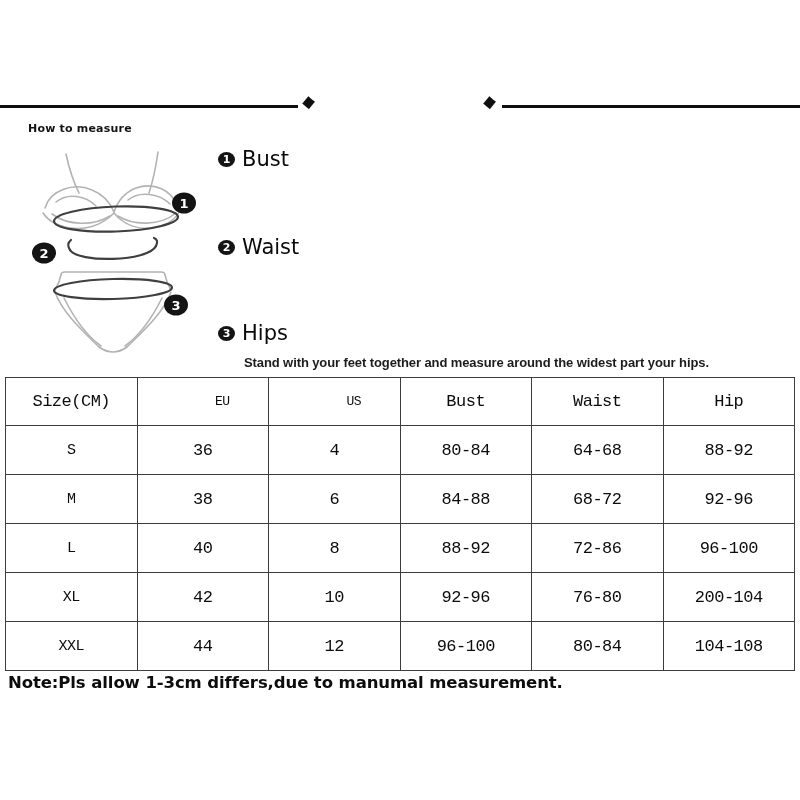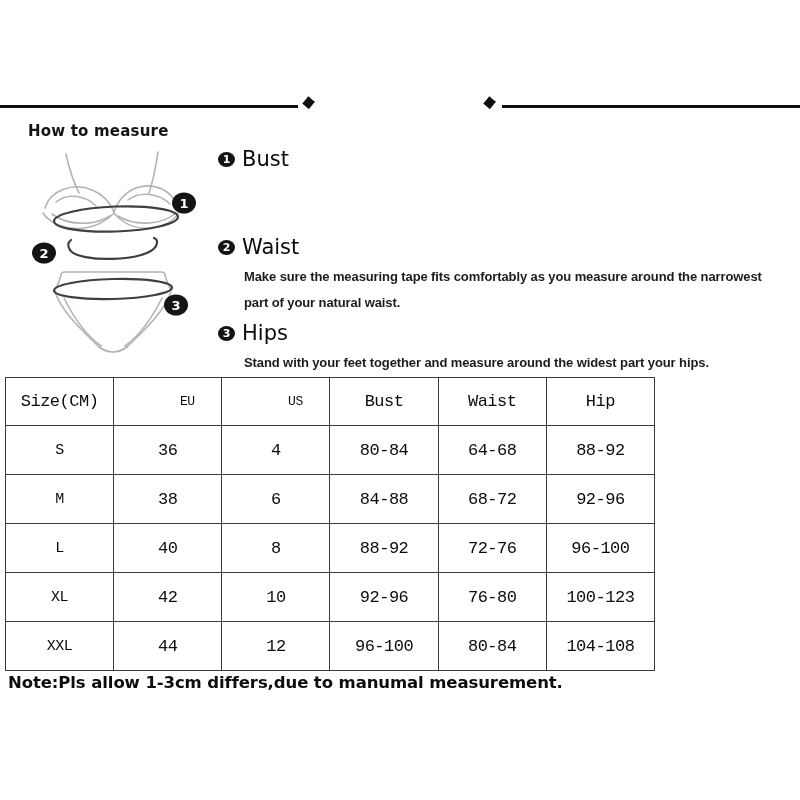--- a/index.html
+++ b/index.html
@@ -11,39 +11,39 @@
   .rule.left{left:0;width:298px;}
   .rule.right{left:502px;width:298px;}
   .diamond{position:absolute;top:93px;font-size:17px;color:#0f0f0f;line-height:17px;
            transform:rotate(-8deg) skewX(-6deg);}
   .diamond.d-left{left:302px;}
   .diamond.d-right{left:483px;}
   .page-title{position:absolute;left:341px;top:94px;font-size:20px;color:#060606;
               word-spacing:16px;letter-spacing:0.5px;}
 
   
-  .htm-heading{position:absolute;left:28px;top:122px;font-size:15px;font-weight:bold;
+  .htm-heading{position:absolute;left:28px;top:122px;font-size:11px;font-weight:bold;
                letter-spacing:0.2px;color:#141414;}
   .figure{position:absolute;left:30px;top:140px;width:190px;height:230px;}
 
   
   .sec{position:absolute;left:218px;width:560px;}
   .sec.bust{top:146px;}
   .sec.waist{top:234px;}
   .sec.hips{top:320px;}
   .sec-head{display:flex;align-items:center;gap:7px;height:26px;}
   .marker{display:inline-block;width:17px;height:15px;border-radius:50%;background:#141414;
           color:#fff;font-size:11px;font-weight:bold;text-align:center;line-height:15px;
           font-family:"DejaVu Sans",sans-serif;flex:0 0 auto;}
   .sec-title{font-size:21px;line-height:26px;color:#0a0a0a;}
   .sec p{margin:4px 0 0 26px;width:533px;font-family:"Liberation Sans",sans-serif;
          font-weight:bold;font-size:13px;line-height:25.5px;color:#1c1c1c;letter-spacing:-0.1px;}
 
   
-  .size-table{position:absolute;left:5px;top:377px;width:650px;height:293px;
+  .size-table{position:absolute;left:5px;top:377px;width:790px;height:293px;
               border-collapse:collapse;table-layout:fixed;
               font-family:"Liberation Mono","DejaVu Sans Mono",monospace;color:#0c0c0c;}
   .size-table th,.size-table td{border:1px solid #3c3c3c;text-align:center;vertical-align:middle;
               padding:0;font-weight:normal;}
   .size-table thead tr{height:48px;}
   .size-table tbody tr{height:49px;}
   .size-table th{font-size:17px;letter-spacing:-0.5px;}
   .size-table th.sm{font-size:13px;padding-left:39px;}
   .size-table td{font-size:17px;letter-spacing:-0.5px;}
   .size-table td.szcol{font-size:15px;}
@@ -121,21 +121,20 @@
       <span class="marker">1</span>
       <span class="sec-title">Bust</span>
     </div>
   </div>
 
   <div class="sec waist">
     <div class="sec-head">
       <span class="marker">2</span>
       <span class="sec-title">Waist</span>
     </div>
-    <p>Make sure the measuring tape fits comfortably as you measure around the narrowest part of your natural waist.</p>
   </div>
 
   <div class="sec hips">
     <div class="sec-head">
       <span class="marker">3</span>
       <span class="sec-title">Hips</span>
     </div>
     <p>Stand with your feet together and measure around the widest part your hips.</p>
   </div>
 
@@ -165,30 +164,30 @@
         <td>6</td>
         <td>84-88</td>
         <td>68-72</td>
         <td>92-96</td>
       </tr>
       <tr>
         <td class="szcol">L</td>
         <td>40</td>
         <td>8</td>
         <td>88-92</td>
-        <td>72-76</td>
+        <td>72-86</td>
         <td>96-100</td>
       </tr>
       <tr>
         <td class="szcol">XL</td>
         <td>42</td>
         <td>10</td>
         <td>92-96</td>
         <td>76-80</td>
-        <td>100-123</td>
+        <td>200-104</td>
       </tr>
       <tr>
         <td class="szcol">XXL</td>
         <td>44</td>
         <td>12</td>
         <td>96-100</td>
         <td>80-84</td>
         <td>104-108</td>
       </tr>
     </tbody>

